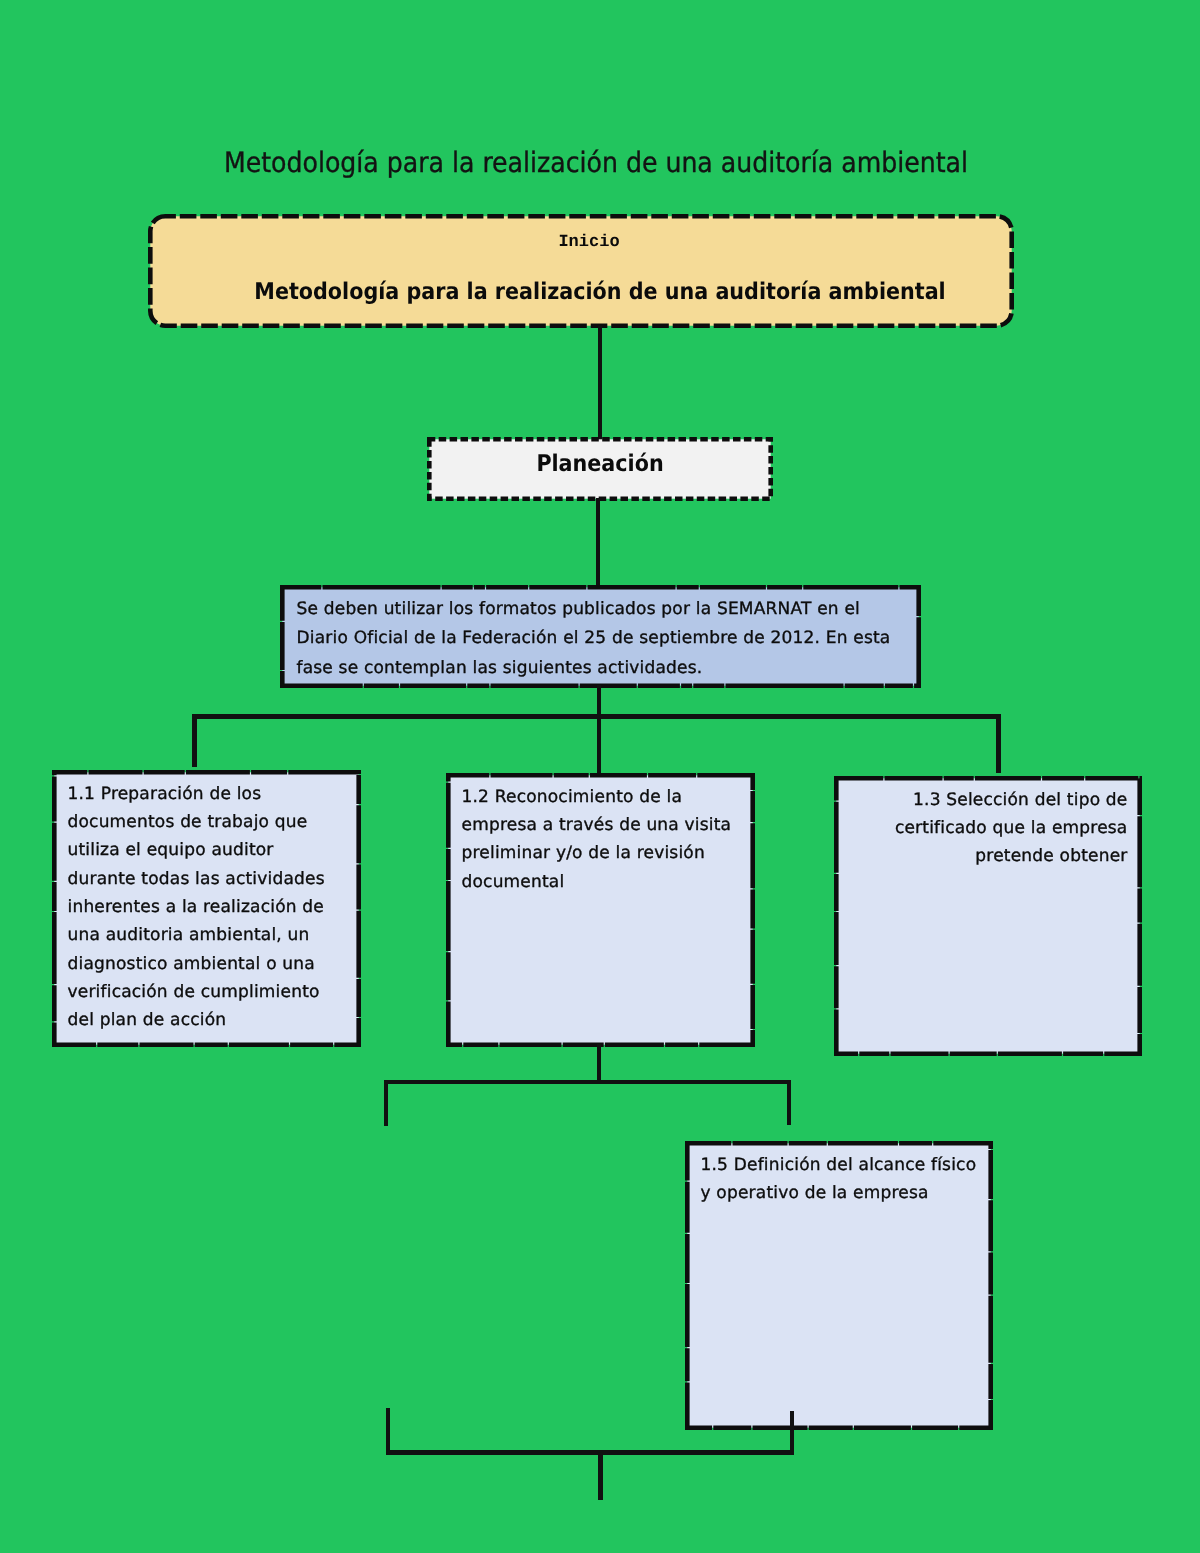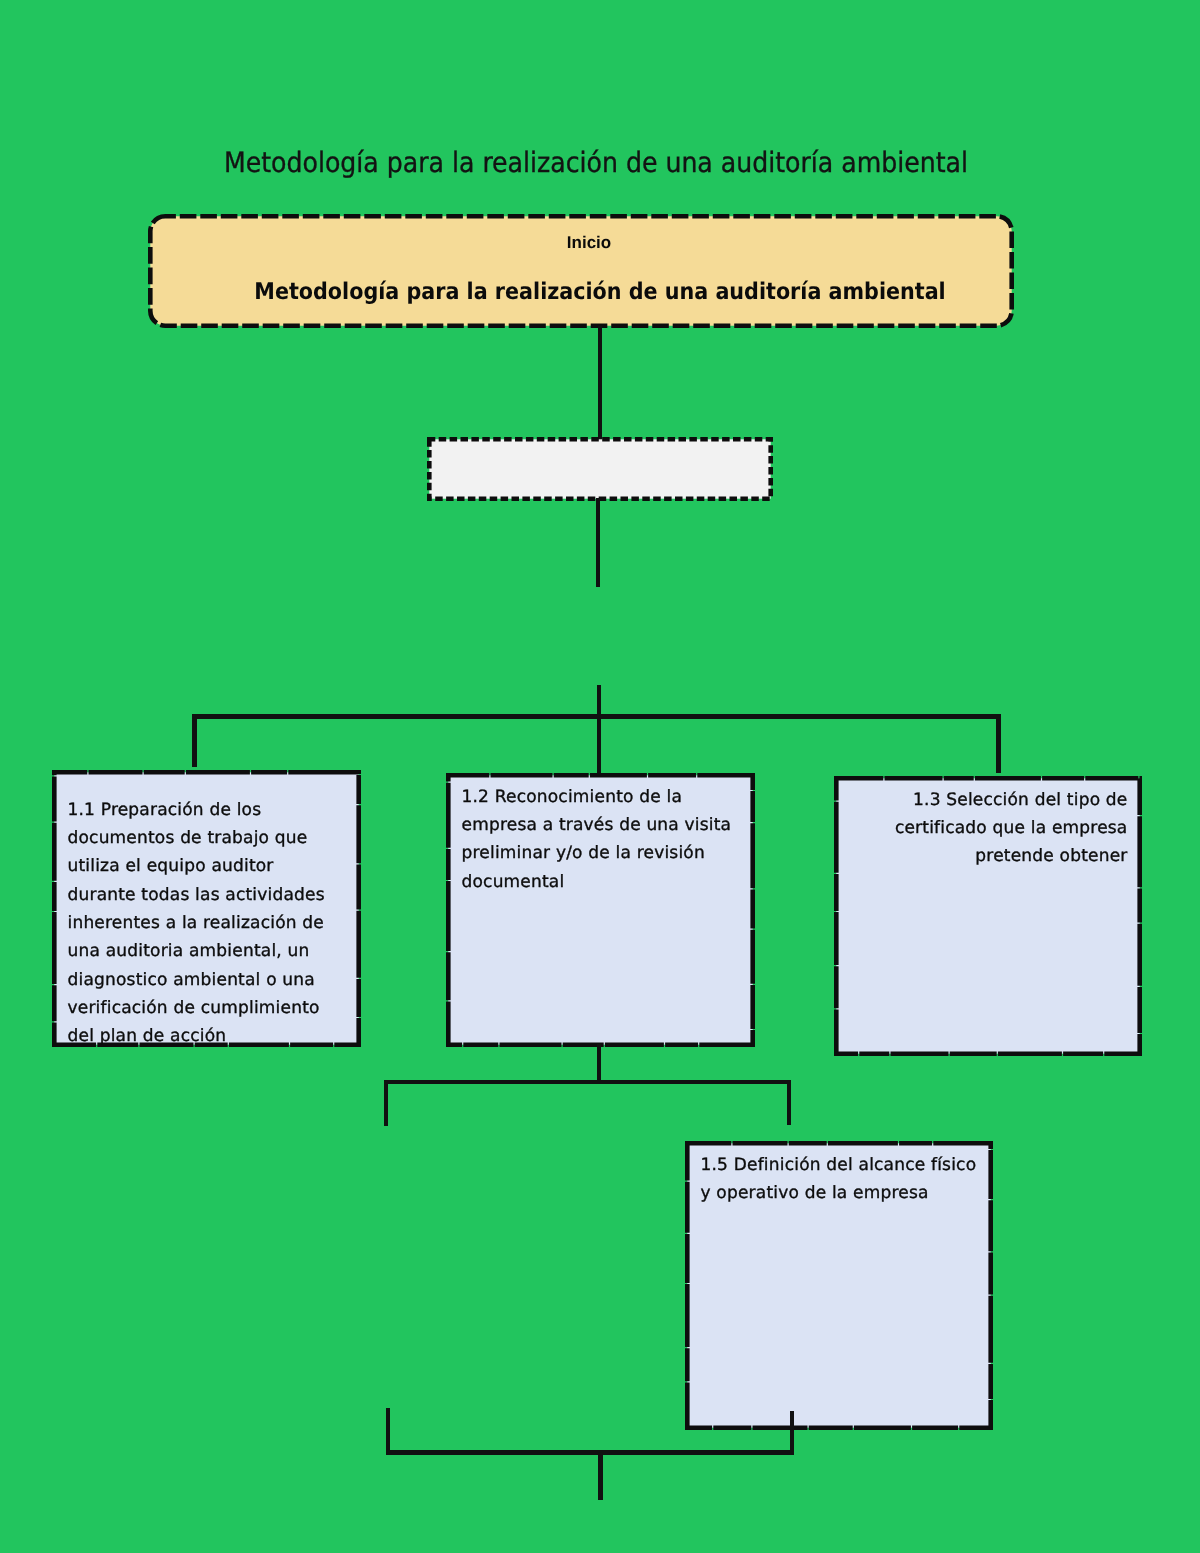--- a/index.html
+++ b/index.html
@@ -18,21 +18,21 @@
     white-space:nowrap;
   }
 
   
   #inicio-box{
     left:148px;top:214px;width:866px;height:114px;
   }
   #inicio-box > svg, #planeacion-box > svg{position:absolute;left:0;top:0;overflow:visible;}
   #inicio-label{
     left:8px;top:18px;width:866px;text-align:center;
-    font-family:Liberation Sans, sans-serif;
+    font-family:Liberation Mono, monospace;
     font-size:17px;font-weight:700;line-height:21px;color:#0b0b0b;
   }
   #inicio-main{
     left:19px;top:64px;width:866px;text-align:center;
     font-family:"DejaVu Sans Condensed","DejaVu Sans",sans-serif;
     font-size:23px;font-weight:700;line-height:28px;color:#0b0b0b;
   }
 
   
   #planeacion-box{
@@ -80,36 +80,43 @@
     <div class="abs" id="inicio-label">Inicio</div>
     <div class="abs" id="inicio-main">Metodología para la realización de una auditoría ambiental</div>
   </div>
 
   <div class="abs ln" style="left:597.5px;top:326px;width:4.4px;height:116px;"></div>
 
   <div class="abs" id="planeacion-box">
     <svg width="346" height="64" viewBox="0 0 346 64">
       <rect x="2.3" y="2.3" width="341.4" height="59.4" fill="#F2F2F2" stroke="#0d0d0d" stroke-width="4.6" stroke-dasharray="7.5 3.4" stroke-dashoffset="1.5"></rect>
     </svg>
+    <div class="abs" id="planeacion-label">Planeación</div>
   </div>
 
   <div class="abs ln" style="left:595.5px;top:498px;width:4.4px;height:89px;"></div>
 
+  <div class="abs" id="semarnat-box">
+    <svg width="641" height="103" viewBox="0 0 641 103">
+      <rect x="2.3" y="2.3" width="636.4" height="98.4" fill="#B4C7E7" stroke="#0d0d0d" stroke-width="4.6" stroke-dasharray="39 1.2 118 1.2 31 1.2 11 1.2 42 1.2 57 1.2 88 1.2 22 1.2 66 1.2 35 1.2 95 1.2 48 1.2 73 1.2 28 1.2"></rect>
+    </svg>
+    <div class="abs" id="semarnat-text">Se deben utilizar los formatos publicados por la SEMARNAT en el Diario Oficial de la Federación el 25 de septiembre de 2012. En esta fase se contemplan las siguientes actividades.</div>
+  </div>
 
   <div class="abs ln" style="left:597px;top:685px;width:4.4px;height:34px;"></div>
   <div class="abs ln" style="left:192.3px;top:714.4px;width:808.5px;height:4.4px;"></div>
   <div class="abs ln" style="left:192.3px;top:714.4px;width:4.4px;height:52.5px;"></div>
   <div class="abs ln" style="left:597px;top:714.4px;width:4.4px;height:59px;"></div>
   <div class="abs ln" style="left:996.4px;top:714.4px;width:4.4px;height:58.5px;"></div>
 
   <div class="abs act-box" id="box11">
     <svg width="309" height="277" viewBox="0 0 309 277">
       <rect x="2.3" y="2.3" width="304.4" height="272.4" fill="#DBE3F4" stroke="#0d0d0d" stroke-width="4.6" stroke-dasharray="33 1.2 54 1.2 41 1.2 64 1.2 36 1.2 72 1.2 29 1.2 58 1.2 45 1.2 67 1.2 38 1.2 51 1.2 43 1.2 60 1.2"></rect>
     </svg>
-    <div class="abs act-text" style="left:15.5px;top:9.5px;width:278px;margin-top:16px;">1.1 Preparación de los documentos de trabajo que utiliza el equipo auditor durante todas las actividades inherentes a la realización de una auditoria ambiental, un diagnostico ambiental o una verificación de cumplimiento del plan de acción</div>
+    <div class="abs act-text" style="left:15.5px;top:9.5px;width:278px;">1.1 Preparación de los documentos de trabajo que utiliza el equipo auditor durante todas las actividades inherentes a la realización de una auditoria ambiental, un diagnostico ambiental o una verificación de cumplimiento del plan de acción</div>
   </div>
   <div class="abs act-box" id="box12">
     <svg width="309" height="274" viewBox="0 0 309 274">
       <rect x="2.3" y="2.3" width="304.4" height="269.4" fill="#DBE3F4" stroke="#0d0d0d" stroke-width="4.6" stroke-dasharray="41 1.2 62 1.2 35 1.2 57 1.2 48 1.2 70 1.2 31 1.2 65 1.2 39 1.2 54 1.2 44 1.2 68 1.2 33 1.2 59 1.2"></rect>
     </svg>
     <div class="abs act-text" style="left:15.5px;top:9.5px;width:278px;">1.2 Reconocimiento de la empresa a través de una visita preliminar y/o de la revisión documental</div>
   </div>
   <div class="abs act-box" id="box13">
     <svg width="308" height="280" viewBox="0 0 308 280">
       <rect x="2.3" y="2.3" width="303.4" height="275.4" fill="#DBE3F4" stroke="#0d0d0d" stroke-width="4.6" stroke-dasharray="47 1.2 58 1.2 30 1.2 66 1.2 42 1.2 53 1.2 37 1.2 71 1.2 34 1.2 62 1.2 46 1.2 55 1.2 40 1.2 64 1.2"></rect>

